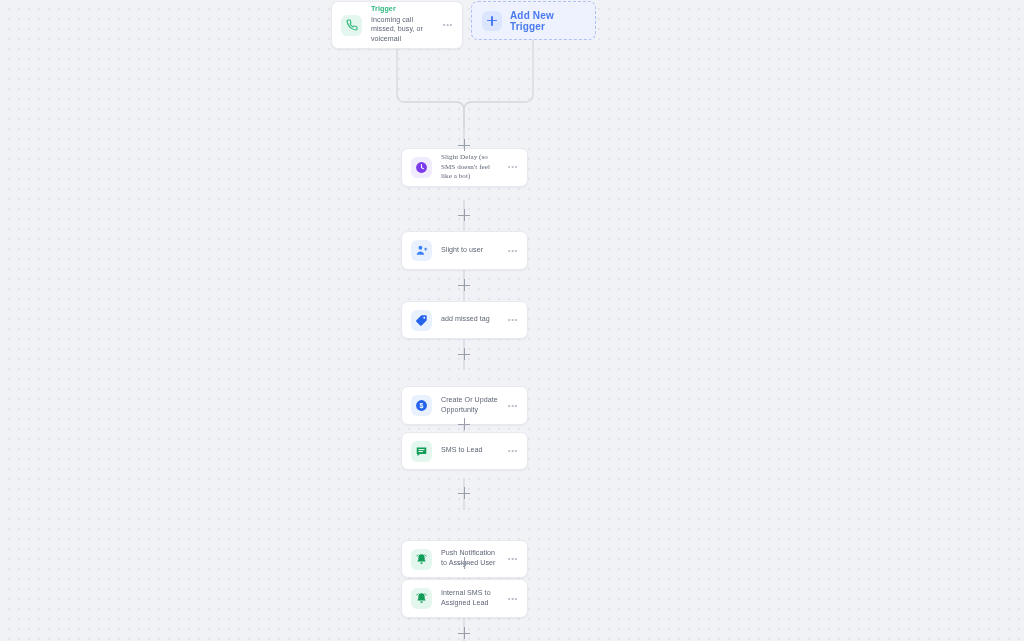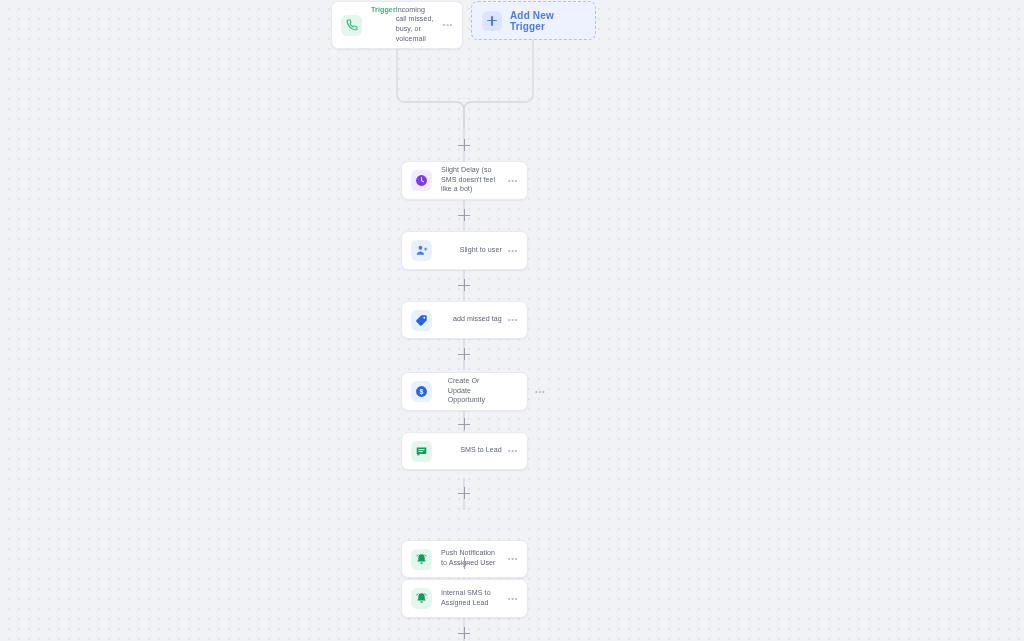--- a/index.html
+++ b/index.html
@@ -74,22 +74,22 @@
     align-items: center;
     justify-content: center;
     margin-right: 9px;
   }
   .icon-box svg { display: block; }
 
   .card-body {
     flex: 1 1 auto;
     min-width: 0;
     display: flex;
-    flex-direction: row;
-    justify-content: flex-end;
+    flex-direction: column;
+    justify-content: flex-start;
   }
 
   .eyebrow {
     font-size: 7.1px;
     font-weight: bold;
     color: #2eb67d;
     line-height: 9.5px;
     letter-spacing: 0.1px;
     margin-bottom: 1px;
   }
@@ -203,21 +203,21 @@
       <span class="card-label">Incoming call missed, busy, or voicemail</span>
     </span>
     <span class="dots">•••</span>
   </div>
 
   <div id="add-trigger">
     <span class="plus-box"></span>
     <span class="at-label">Add New Trigger</span>
   </div>
 
-  <div class="card action" id="node-0" style="top:161px;height:39px;">
+  <div class="card action" id="node-0" style="top:148px;height:39px;font-family:Liberation Serif, serif;">
     <span class="icon-box" style="background:#f0ecfd;">
       <svg width="13" height="13" viewBox="0 0 24 24">
         <circle cx="12" cy="12" r="10" fill="#7c3aed"></circle>
         <path d="M12 6.6v5.6l3.6 2.2" fill="none" stroke="#ffffff" stroke-width="2" stroke-linecap="round" stroke-linejoin="round"></path>
       </svg>
     </span>
     <span class="card-body">
       <span class="card-label">Slight Delay (so SMS doesn't feel like a bot)</span>
     </span>
     <span class="dots">•••</span>
@@ -243,21 +243,21 @@
         <path d="M2.6 11.4 11.3 2.7a2 2 0 0 1 1.4-.6h7.2a1.7 1.7 0 0 1 1.7 1.7v7.2a2 2 0 0 1-.6 1.4l-8.7 8.7a2 2 0 0 1-2.8 0l-6.9-6.9a2 2 0 0 1 0-2.8z"></path>
         <circle cx="17.1" cy="6.9" r="1.7" fill="#ffffff"></circle>
       </svg>
     </span>
     <span class="card-body">
       <span class="card-label">add missed tag</span>
     </span>
     <span class="dots">•••</span>
   </div>
 
-  <div class="card action" id="node-3" style="top:372px;height:39px;gap:44px;">
+  <div class="card action" id="node-3" style="top:386px;height:39px;">
     <span class="icon-box" style="background:#eaf1fe;">
       <svg width="13" height="13" viewBox="0 0 24 24">
         <circle cx="12" cy="12" r="10" fill="#2563eb"></circle>
         <text x="12" y="16.6" text-anchor="middle" font-size="13" font-family="Liberation Sans, sans-serif" font-weight="bold" fill="#ffffff">$</text>
       </svg>
     </span>
     <span class="card-body">
       <span class="card-label">Create Or Update Opportunity</span>
     </span>
     <span class="dots">•••</span>

